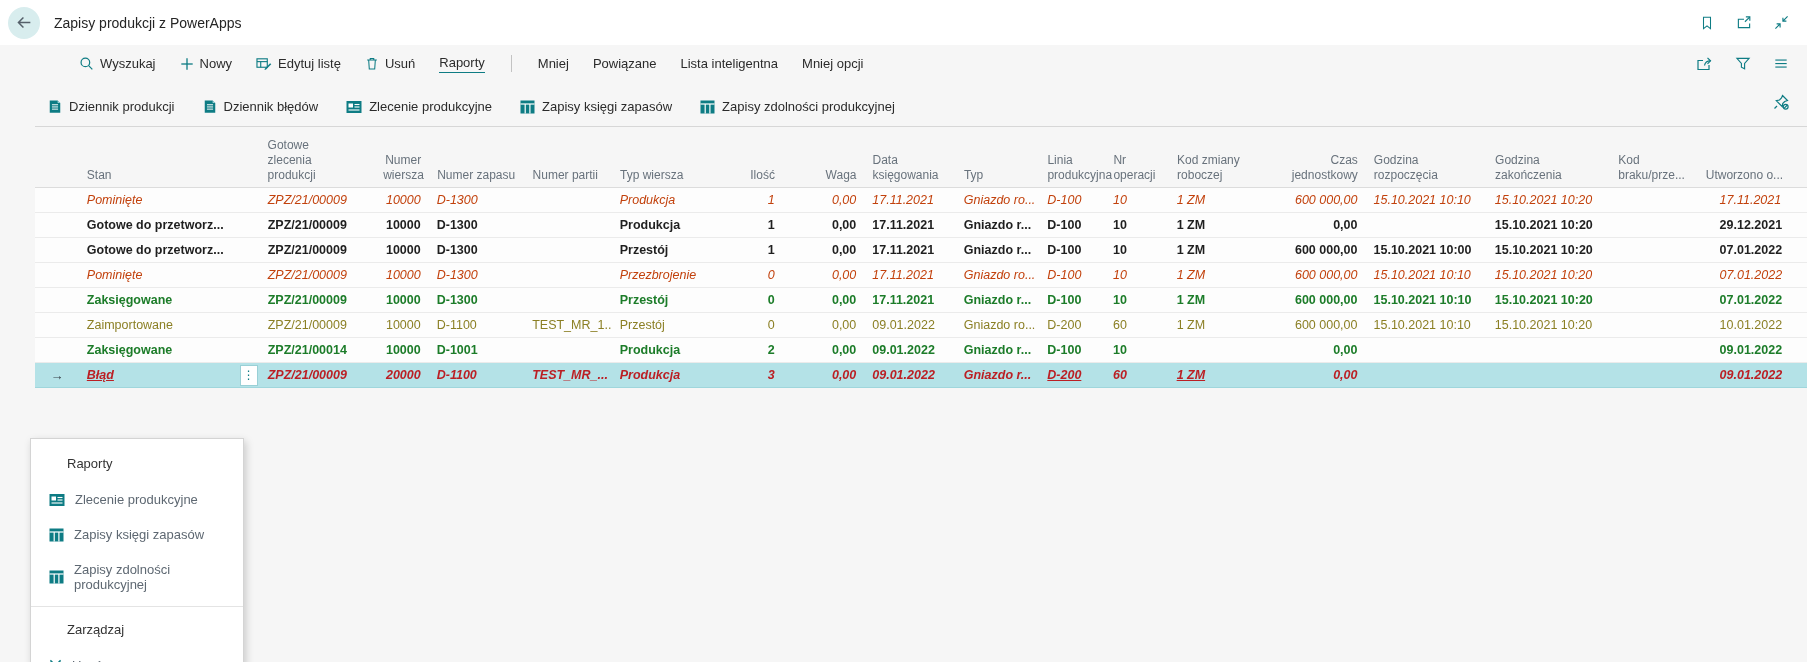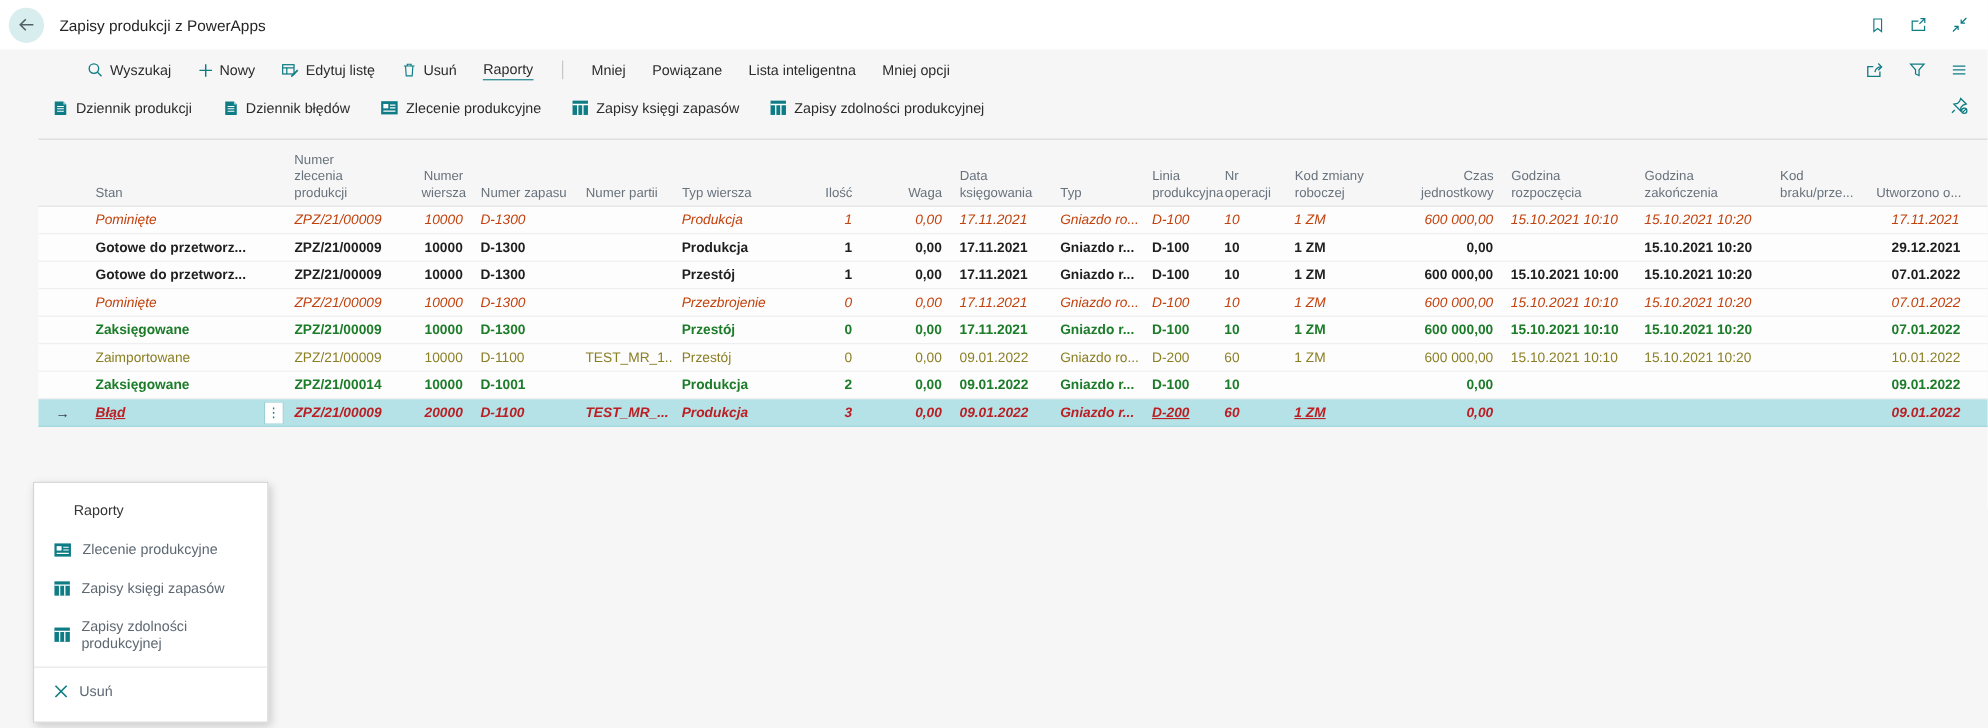--- a/index.html
+++ b/index.html
@@ -20,21 +20,21 @@
 
   
   .menubar { height:37px; display:flex; align-items:center; padding:0 18px 0 48px;margin-left:31px; }
   .menubar-items { display:flex; align-items:center; gap:24px; }
   .mb-item { display:flex; align-items:center; gap:6px; font-size:13px; color:#2b2b2b; cursor:pointer; white-space:nowrap; }
   .mb-item.active .mb-label { border-bottom:1.5px solid #0e7c84; padding-bottom:2px; }
   .mb-sep { width:1px; height:17px; background:#c3c3c3; margin:0 2px; }
   .menubar-right { margin-left:auto; display:flex; gap:22px; align-items:center; }
 
   
-  .actionbar { height:32px; display:flex; align-items:center; padding:0 18px 0 48px; }
+  .actionbar { height:32px; display:flex; align-items:flex-end; padding:0 18px 0 48px; }
   .actionbar-items { display:flex; align-items:center; gap:28px; }
   .ab-item { display:flex; align-items:center; gap:7px; font-size:13px; color:#2b2b2b; cursor:pointer; white-space:nowrap; }
   .actionbar-right { margin-left:auto; }
 
   
   .tablewrap { margin:12px 0 0 35px; }
   .thead { display:flex; align-items:flex-end; border-top:1px solid #d7d7d7; border-bottom:1px solid #dcdcdc;
     min-height:62px; padding-bottom:4px; }
   .th { font-size:12px; color:#68727c; line-height:1.25; padding:0 8px; cursor:pointer; }
   .th.right { text-align:right; }
@@ -244,21 +244,21 @@
             <line x1="4" y1="12" x2="1.5" y2="14.5"></line>
             <circle cx="12.7" cy="12.7" r="2.4"></circle>
             <line x1="11" y1="14.4" x2="14.4" y2="11"></line>
           </svg>
         </span></div>
   </div>
   <div class="tablewrap">
     <div class="thead" id="thead">
         <div class="th" style="width: 44px;"></div>
         <div class="th" style="width: 182px;">Stan</div>
-        <div class="th" style="width: 116px; padding-right: 52px;">Numer zlecenia produkcji</div>
+        <div class="th" style="width: 116px; padding-right: 52px;">Gotowe zlecenia produkcji</div>
         <div class="th right" style="width: 54px;">Numer wiersza</div>
         <div class="th" style="width: 96px;">Numer zapasu</div>
         <div class="th" style="width: 88px;">Numer partii</div>
         <div class="th" style="width: 104px;">Typ wiersza</div>
         <div class="th right" style="width: 68px;">Ilość</div>
         <div class="th right" style="width: 82px;">Waga</div>
         <div class="th" style="width: 92px;">Data księgowania</div>
         <div class="th" style="width: 84px;">Typ</div>
         <div class="th" style="width: 66px;">Linia produkcyjna</div>
         <div class="th" style="width: 64px;">Nr operacji</div>
@@ -470,20 +470,21 @@
           <svg width="15" height="14" viewBox="0 0 15 14">
             <rect x="0.5" y="0.5" width="14" height="13" fill="#0e7c84"></rect>
             <line x1="0.5" y1="4" x2="14.5" y2="4" stroke="#fff" stroke-width="1.2"></line>
             <line x1="5.2" y1="4" x2="5.2" y2="13.5" stroke="#fff" stroke-width="1.2"></line>
             <line x1="9.9" y1="4" x2="9.9" y2="13.5" stroke="#fff" stroke-width="1.2"></line>
           </svg>
         </span>
         <span>Zapisy zdolności produkcyjnej</span>
       </div>
       <div class="cm-divider"></div>
+      <div class="cm-header">Zarządzaj</div>
       <div class="cm-item">
         <span class="icon">
           <svg width="13" height="13" viewBox="0 0 14 14" stroke="#0e7c84" stroke-width="1.6">
             <line x1="1.5" y1="1.5" x2="12.5" y2="12.5"></line>
             <line x1="12.5" y1="1.5" x2="1.5" y2="12.5"></line>
           </svg>
         </span>
         <span>Usuń</span>
       </div>
     </div>

